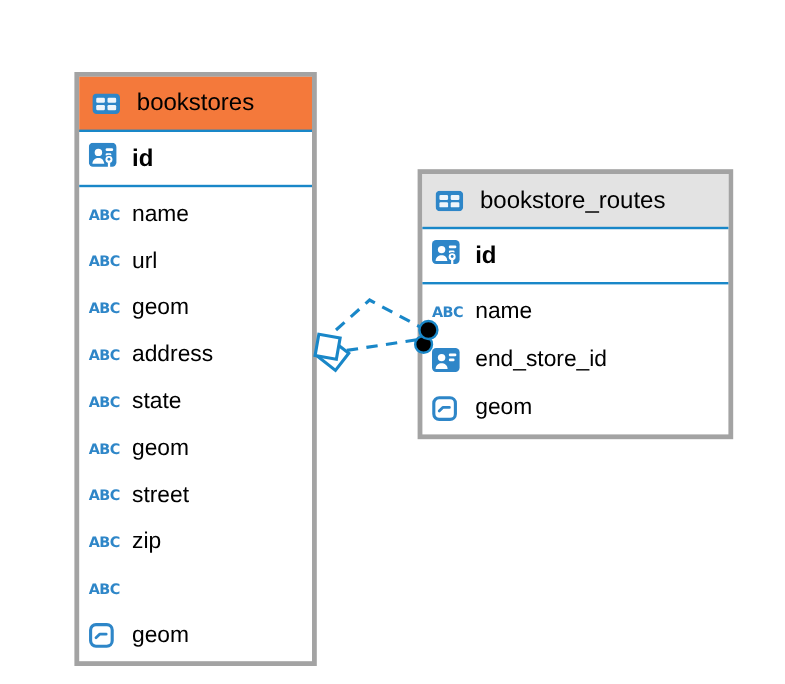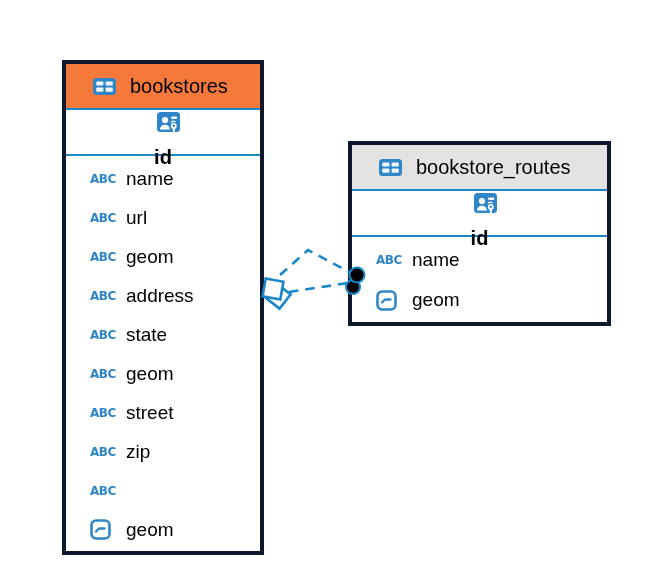--- a/index.html
+++ b/index.html
@@ -1,36 +1,36 @@
 <!DOCTYPE html>
 <html><head>
 <meta charset="utf-8">
 <style>
   html,body{margin:0;padding:0;background:#fff;}
   .canvas{
     position:relative;width:654px;height:570px;background:#ffffff;overflow:hidden;
     font-family:"Liberation Sans",sans-serif;color:#000;
   }
   .er-table{
-    position:absolute;background:#fff;border:4px solid #0f172a;box-sizing:border-box;z-index:1;
+    position:absolute;background:#fff;border:4px solid #a3a3a3;box-sizing:border-box;z-index:1;
   }
   .tbl-header{
     display:flex;align-items:center;gap:9px;height:44px;padding:0 11px;
     border-bottom:2px solid #1987C8;font-size:20px;
   }
   .header-orange{background:#F4793B;}
   .header-gray{background:#E3E3E3;}
   .pk-row{
     display:flex;align-items:center;gap:8px;height:44px;padding:0 8px;
-    border-bottom:2px solid #1987C8;font-weight:bold;font-size:20px;flex-direction:column;
+    border-bottom:2px solid #1987C8;font-weight:bold;font-size:20px;
   }
   .fields{padding:3px 0 2px;}
   .field-row{display:flex;align-items:center;gap:8px;height:39px;padding:0 8px;font-size:19px;}
   .r-field .field-row{height:40px;}
-  .icon-cell{width:28px;display:flex;justify-content:flex-start;align-items:flex-end;flex:0 0 28px;margin-left:16px;}
+  .icon-cell{width:28px;display:flex;justify-content:flex-start;align-items:flex-end;flex:0 0 28px;}
   .abc-icon{
     font-weight:700;font-size:12px;color:#2E86C8;letter-spacing:-0.5px;
     font-family:"DejaVu Sans",sans-serif;
   }
   svg.connections{position:absolute;left:0;top:0;z-index:3;pointer-events:none;}
   svg.connections [data-interactable="true"]{pointer-events:auto;}
 </style>
 </head>
 <body>
 
@@ -161,20 +161,32 @@
           </svg>
       </span>
       <span data-interactable="false">id</span>
     </div>
     <div class="fields" data-interactable="false">
       <div class="field-row" data-interactable="true">
         <span class="icon-cell" data-interactable="false">
             <span class="abc-icon">ABC</span>
           </span>
         <span data-interactable="false">name</span>
+      </div>
+      <div class="field-row" data-interactable="true">
+        <span class="icon-cell" data-interactable="false">
+          <svg width="24" height="21" viewBox="0 0 24 21">
+              <rect width="23" height="20" rx="3.5" fill="#2E86C8"></rect>
+              <circle cx="8" cy="8" r="3.1" fill="#fff"></circle>
+              <path d="M3 17.5c0-3.2 2.6-4.8 5-4.8s5 1.6 5 4.8z" fill="#fff"></path>
+              <rect x="14" y="4.6" width="6.3" height="2.3" rx="1.1" fill="#fff"></rect>
+              <rect x="14" y="8.8" width="4.8" height="2.3" rx="1.1" fill="#fff"></rect>
+            </svg>
+        </span>
+        <span data-interactable="false">end_store_id</span>
       </div>
       <div class="field-row" data-interactable="true">
         <span class="icon-cell" data-interactable="false">
           <svg width="21" height="21" viewBox="0 0 21 21">
               <rect x="1.5" y="1.5" width="18" height="18" rx="4.5" fill="#fff" stroke="#2E86C8" stroke-width="2.6"></rect>
               <polyline points="6,12.5 9,9.5 14.5,9.5" fill="none" stroke="#2E86C8" stroke-width="2.3" stroke-linecap="round" stroke-linejoin="round"></polyline>
             </svg>
         </span>
         <span data-interactable="false">geom</span>
       </div>

